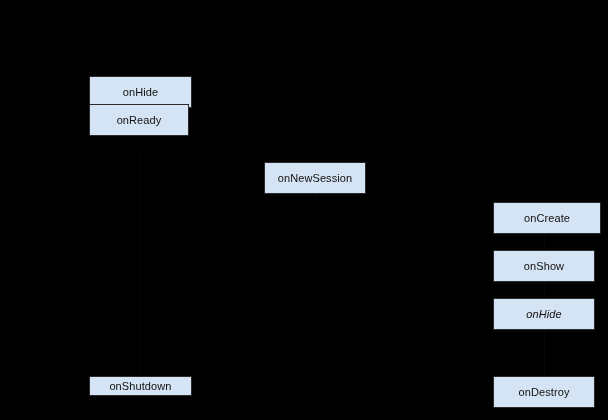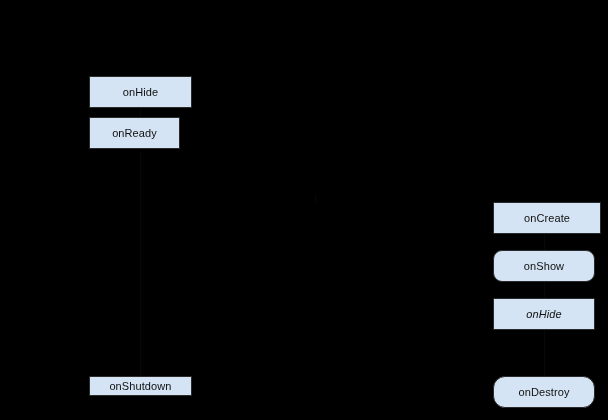--- a/index.html
+++ b/index.html
@@ -50,38 +50,41 @@
   <div class="connector" style="left:140px;top:151px;width:1px;height:225px;"></div>
   <div class="connector" style="left:315px;top:194px;width:1px;height:8px;"></div>
   <div class="connector" style="left:544px;top:234px;width:1px;height:16px;"></div>
   <div class="connector" style="left:544px;top:282px;width:1px;height:16px;"></div>
   <div class="connector" style="left:544px;top:330px;width:1px;height:46px;"></div>
 
   <div class="node" style="left:89px;top:76px;width:103px;height:32px;">
     <span class="node-label">onHide</span>
   </div>
 
-  <div class="node" style="left:89px;top:117px;width:91px;height:32px;">
+  <div class="node" style="left:89px;top:104px;width:100px;height:32px;">
     <span class="node-label">onReady</span>
   </div>
 
+  <div class="node" style="left:264px;top:162px;width:102px;height:32px;">
+    <span class="node-label">onNewSession</span>
+  </div>
 
   <div class="node" style="left:493px;top:202px;width:108px;height:32px;">
     <span class="node-label">onCreate</span>
   </div>
 
-  <div class="node" style="left:493px;top:250px;width:102px;height:32px;border-radius:9px;">
+  <div class="node" style="left:493px;top:250px;width:102px;height:32px;">
     <span class="node-label">onShow</span>
   </div>
 
   <div class="node" style="left:493px;top:298px;width:102px;height:32px;font-style:italic;">
     <span class="node-label">onHide</span>
   </div>
 
   <div class="node" style="left:89px;top:376px;width:103px;height:20px;">
     <span class="node-label">onShutdown</span>
   </div>
 
-  <div class="node" style="left:493px;top:376px;width:102px;height:32px;border-radius:12px;">
+  <div class="node" style="left:493px;top:376px;width:102px;height:32px;">
     <span class="node-label">onDestroy</span>
   </div>
 
 </div>
 
 </body></html>

